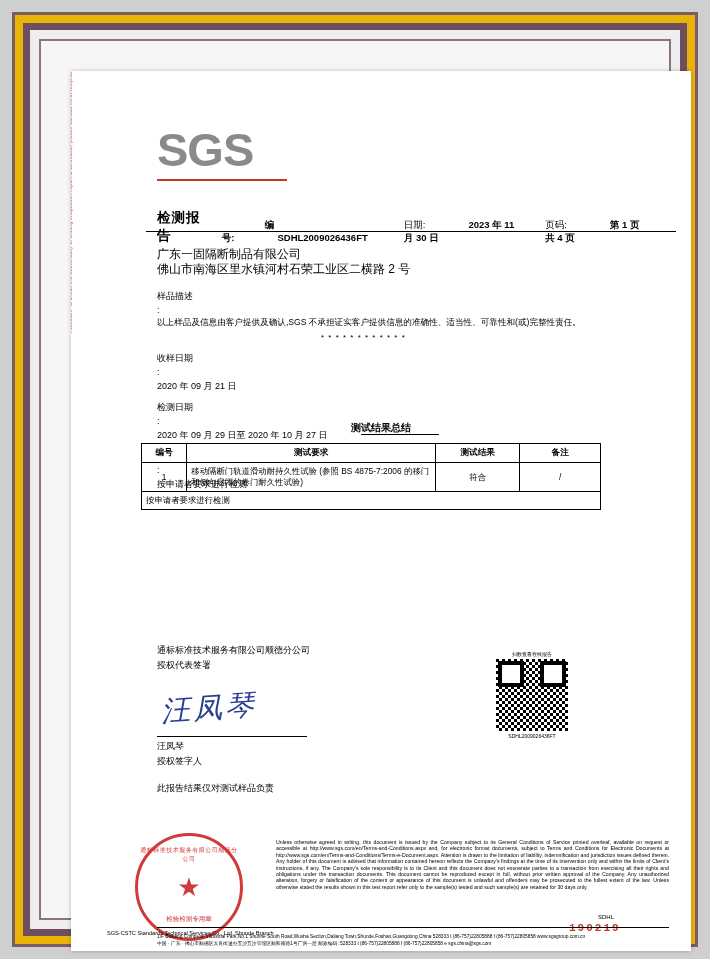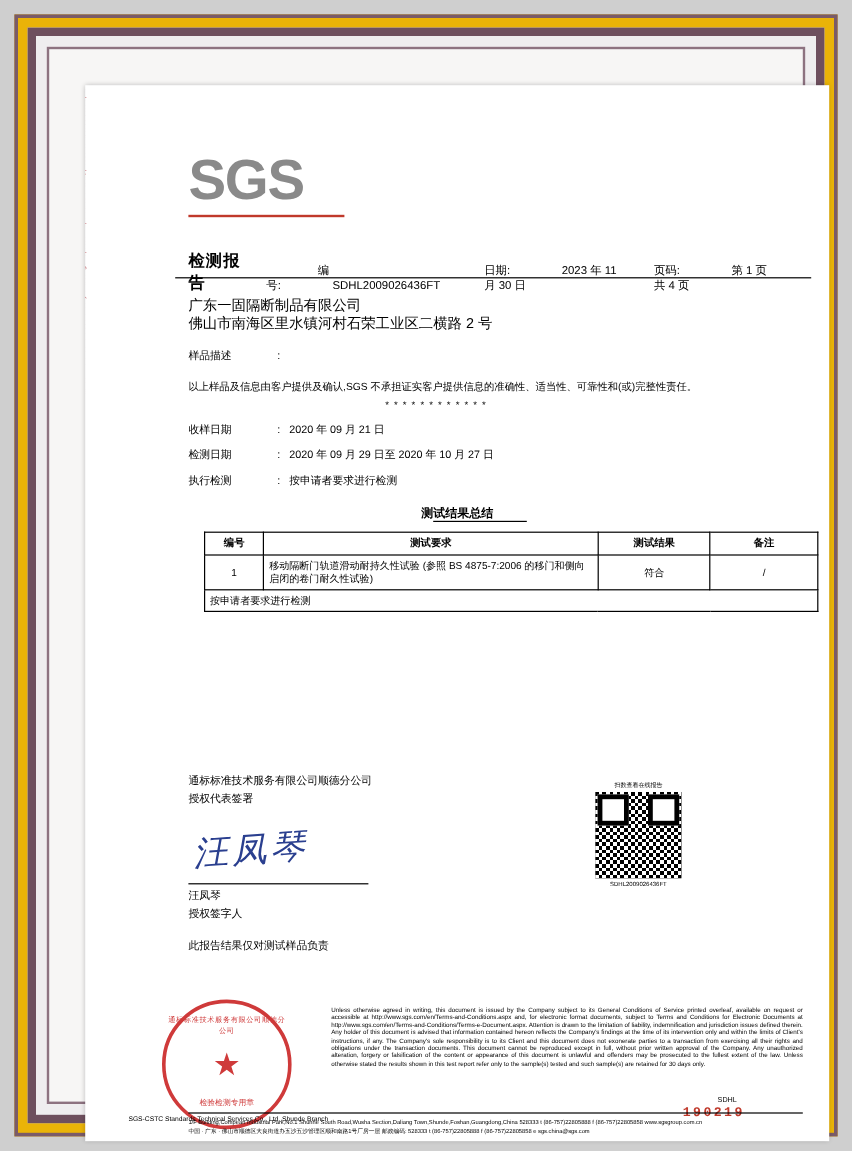--- a/index.html
+++ b/index.html
@@ -66,49 +66,49 @@
   }
   .title-row{
     position:absolute;left:86px;top:138px;width:510px;
     display:flex;align-items:flex-end;
   }
   .rep-title{
     font-size:13.5px;font-weight:bold;color:#000;letter-spacing:1px;
     margin-right:18px;
   }
   .rep-meta{font-size:9.5px;color:#000;margin-right:22px;}
-  .rep-meta b{font-weight:normal;padding-left:43px;}
+  .rep-meta b{font-weight:bold;padding-left:43px;}
   .hdr-rule{
     position:absolute;left:75px;top:160px;width:530px;height:1px;background:#000;
   }
   .company{
     position:absolute;left:86px;top:176px;font-size:12px;color:#000;line-height:15px;
   }
   .fields{
     position:absolute;left:86px;top:218px;width:510px;font-size:9px;color:#000;
   }
-  .field-row{display:flex;margin-bottom:7px;line-height:14px;}
+  .field-row{display:flex;margin-bottom:7px;line-height:14px;flex-direction:column;}
   .field-label{width:74px;flex:none;}
   .field-colon{width:10px;flex:none;}
   .field-val{flex:1;}
   .disclaimer{
     position:absolute;left:86px;top:245px;width:512px;font-size:8.6px;line-height:13px;color:#000;
   }
   .stars{
     position:absolute;left:250px;top:262px;font-size:8px;letter-spacing:1px;color:#000;
   }
   .sec-title{
     position:absolute;left:0;top:350px;width:620px;text-align:center;
     font-size:10px;font-weight:bold;color:#000;
   }
   .sec-underline{
     position:absolute;left:290px;top:363px;width:78px;height:1px;background:#000;
   }
   table.results{
-    position:absolute;left:99px;top:372px;width:512px;
+    position:absolute;left:70px;top:372px;width:460px;
     border-collapse:collapse;font-size:8.4px;color:#000;padding-left:40px;
   }
   table.results th,table.results td{
     border:1px solid #000;padding:3px 4px;vertical-align:middle;
   }
   table.results th{font-weight:bold;text-align:center;background:#fff;font-size:8.6px;}
   .c-no{width:40px;text-align:center;}
   .c-req{width:268px;}
   .c-res{width:84px;text-align:center;}
   .c-rem{width:80px;text-align:center;}

